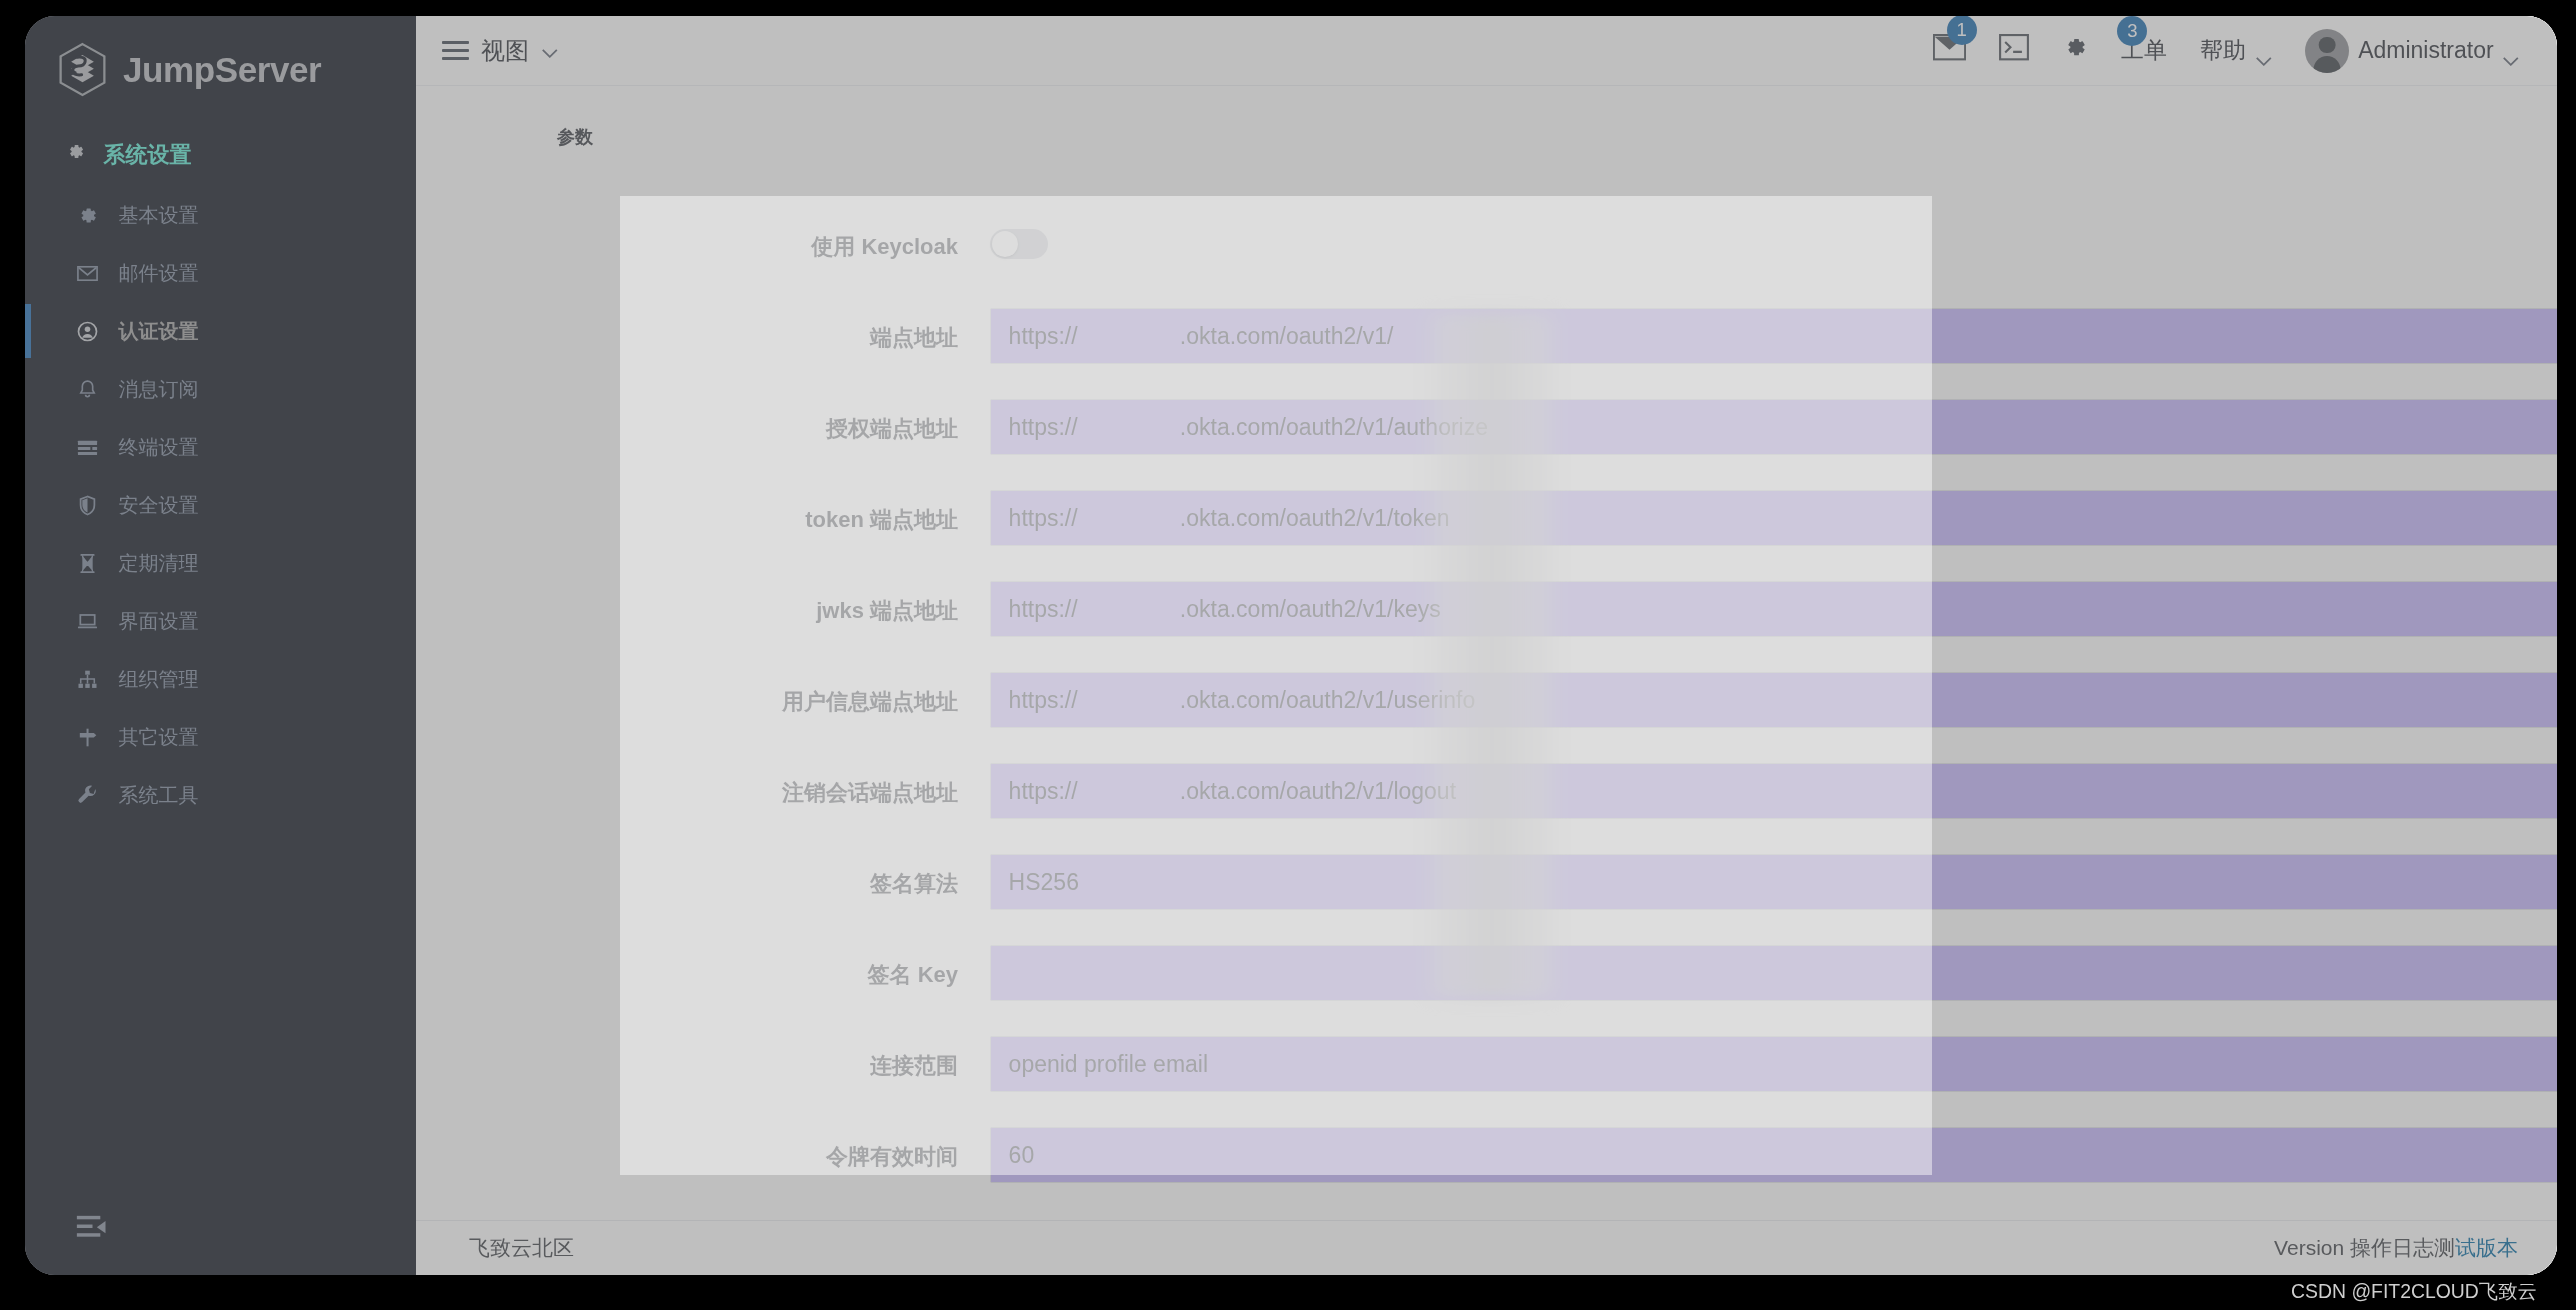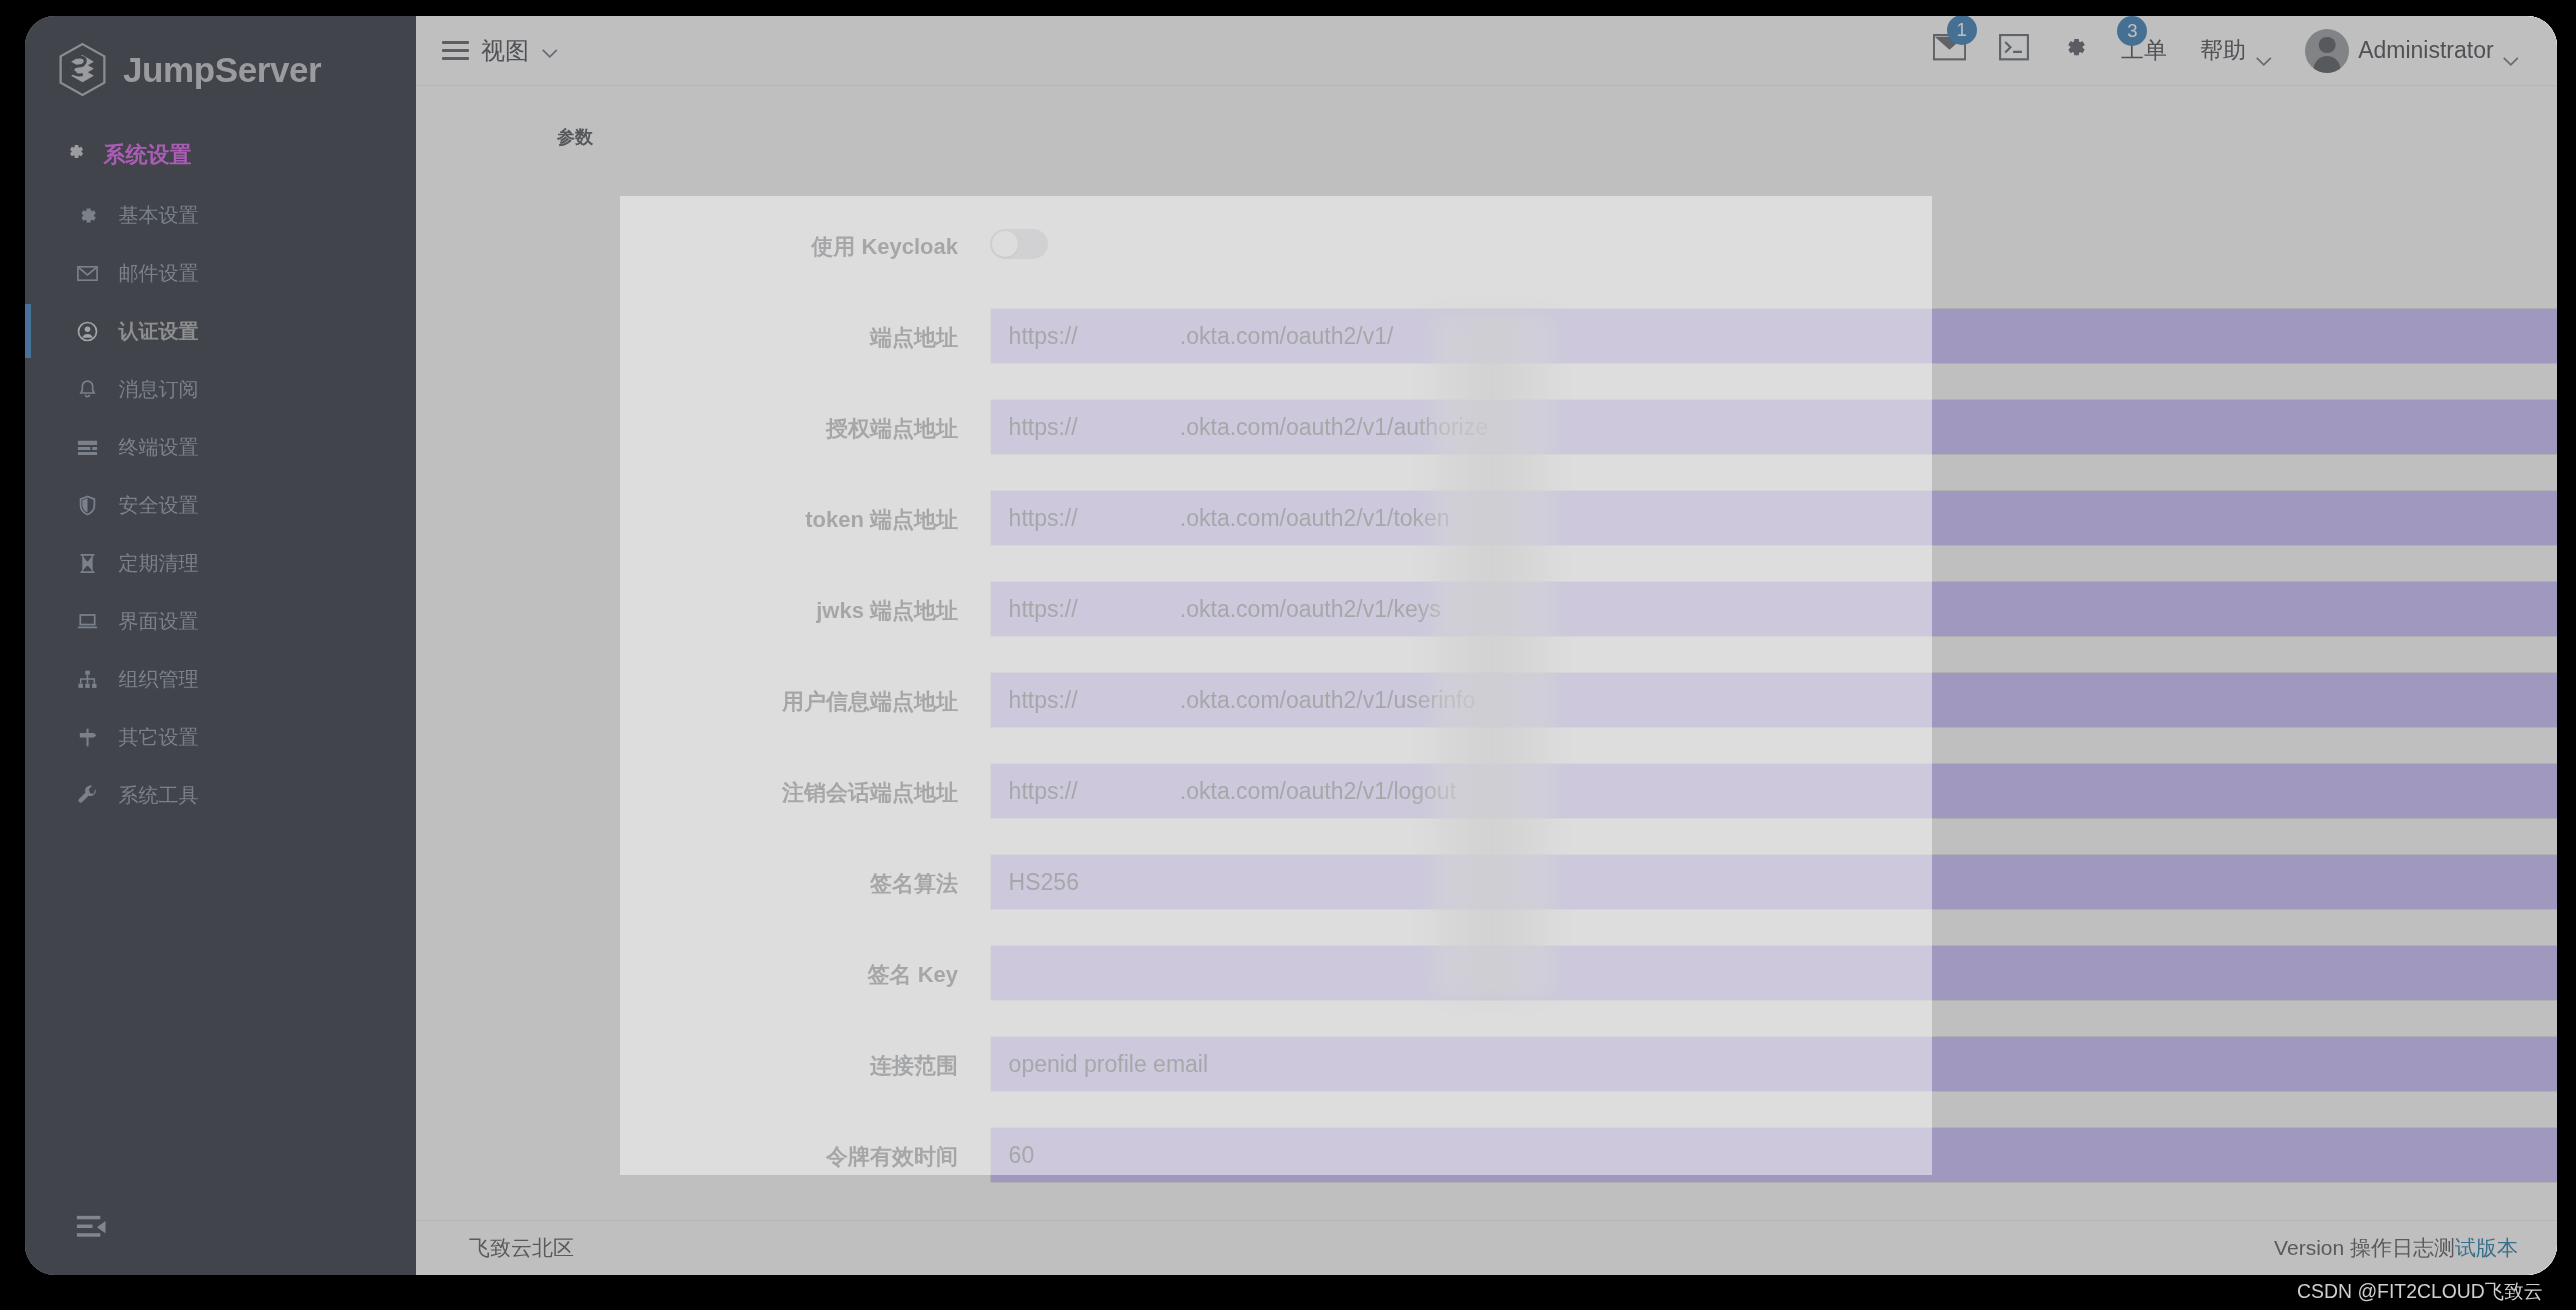--- a/index.html
+++ b/index.html
@@ -35,21 +35,21 @@
   }
   #sidebar-logo .logo-mark { width: 49px; height: 55px; flex: none; }
   #sidebar-logo .logo-text {
     font-size: 35px; font-weight: 700; color: #b9bcc0;
     letter-spacing: -0.4px;
   }
   .nav-section-title {
     display: flex; align-items: center; gap: 17.6px;
     padding: 0 0 0 40px;
     height: 63px;
-    color: #d946ef; font-size: 22px; font-weight: 700; font-family: Liberation Serif, serif;
+    color: #5eead4; font-size: 22px; font-weight: 700; font-family: Liberation Serif, serif;
   }
   .nav-item {
     display: flex; align-items: center; gap: 19.4px;
     padding-left: 51px;
     height: 58px;
     color: #7f8b9e; font-size: 20px;
     position: relative;
     cursor: pointer;
   }
   .nav-item .nav-ico { width: 23px; height: 23px; flex: none; display: flex; align-items: center; justify-content: center; }
@@ -189,21 +189,21 @@
   #scrim-hole {
     position: absolute;
     left: 595px; top: 180px;
     width: 1312px; height: 979px;
     background: rgba(255,255,255,0.47);
     z-index: 51; pointer-events: none;
   }
 
   
   #watermark {
-    position: absolute; right: 33px; bottom: 5.3px;
+    position: absolute; right: 39px; bottom: 5.3px;
     color: #cfcfcf; font-size: 19.4px; z-index: 90;
     font-family: "Liberation Sans", sans-serif;
   }
 </style>
 </head>
 <body>
 
 <div id="app-frame">
 
   <nav id="sidebar">

